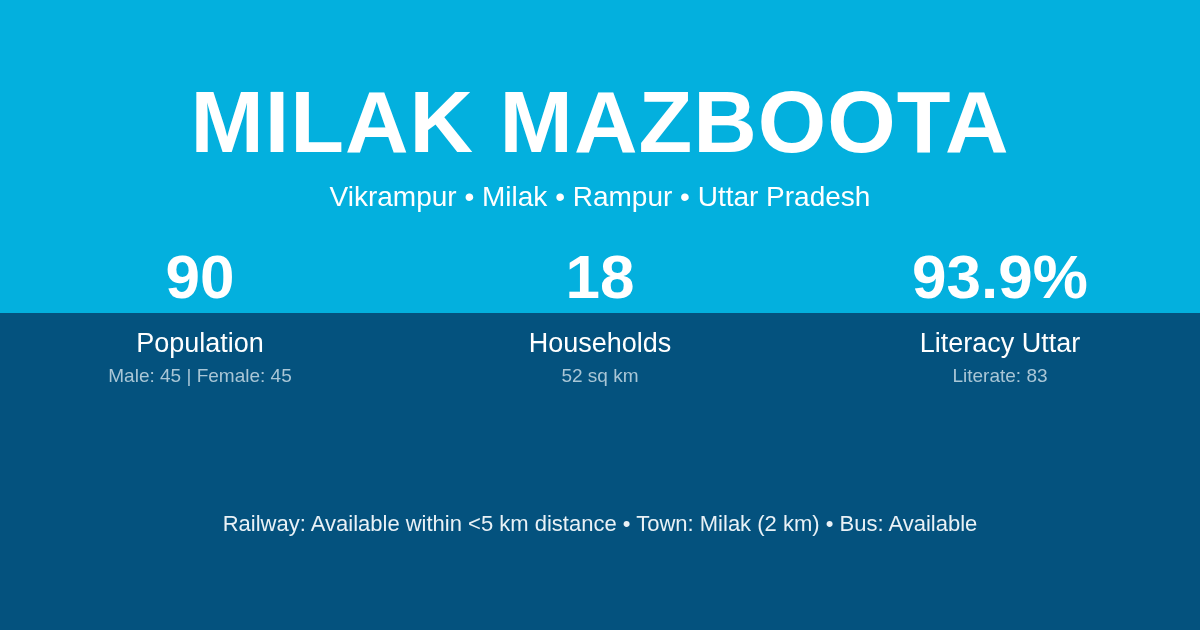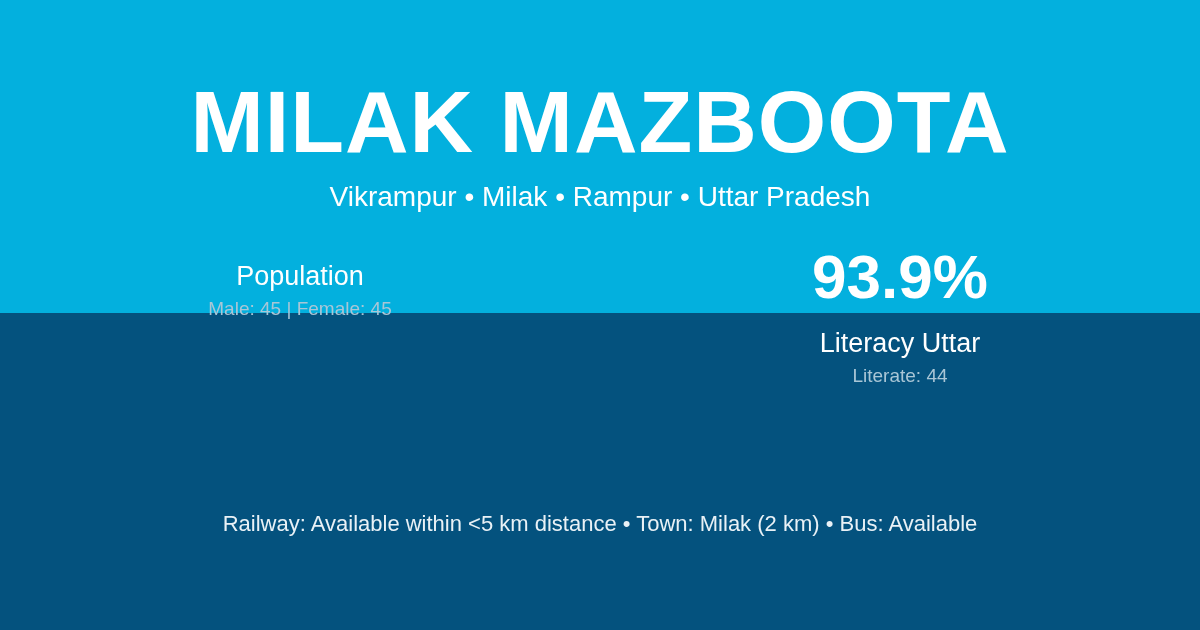--- a/index.html
+++ b/index.html
@@ -148,29 +148,35 @@
   <div class="band-bottom"></div>
 
   <div class="hero">
     <div class="village-title">MILAK MAZBOOTA</div>
     <div class="village-subtitle">Vikrampur • Milak • Rampur • Uttar Pradesh</div>
   </div>
 
   <div class="stats-row">
 
     <div class="stat">
+      <div class="stat-value">90</div>
       <div class="stat-label">Population</div>
       <div class="stat-sub">Male: 45 | Female: 45</div>
     </div>
 
+    <div class="stat">
+      <div class="stat-value">18</div>
+      <div class="stat-label">Households</div>
+      <div class="stat-sub">52 sq km</div>
+    </div>
 
     <div class="stat">
       <div class="stat-value">93.9%</div>
       <div class="stat-label">Literacy Uttar</div>
-      <div class="stat-sub">Literate: 44</div>
+      <div class="stat-sub">Literate: 83</div>
     </div>
 
   </div>
 
   <div class="info-line">Railway: Available within &lt;5 km distance  •  Town: Milak (2 km)  •  Bus: Available</div>
 
 
 </div>
 
 </body></html>

